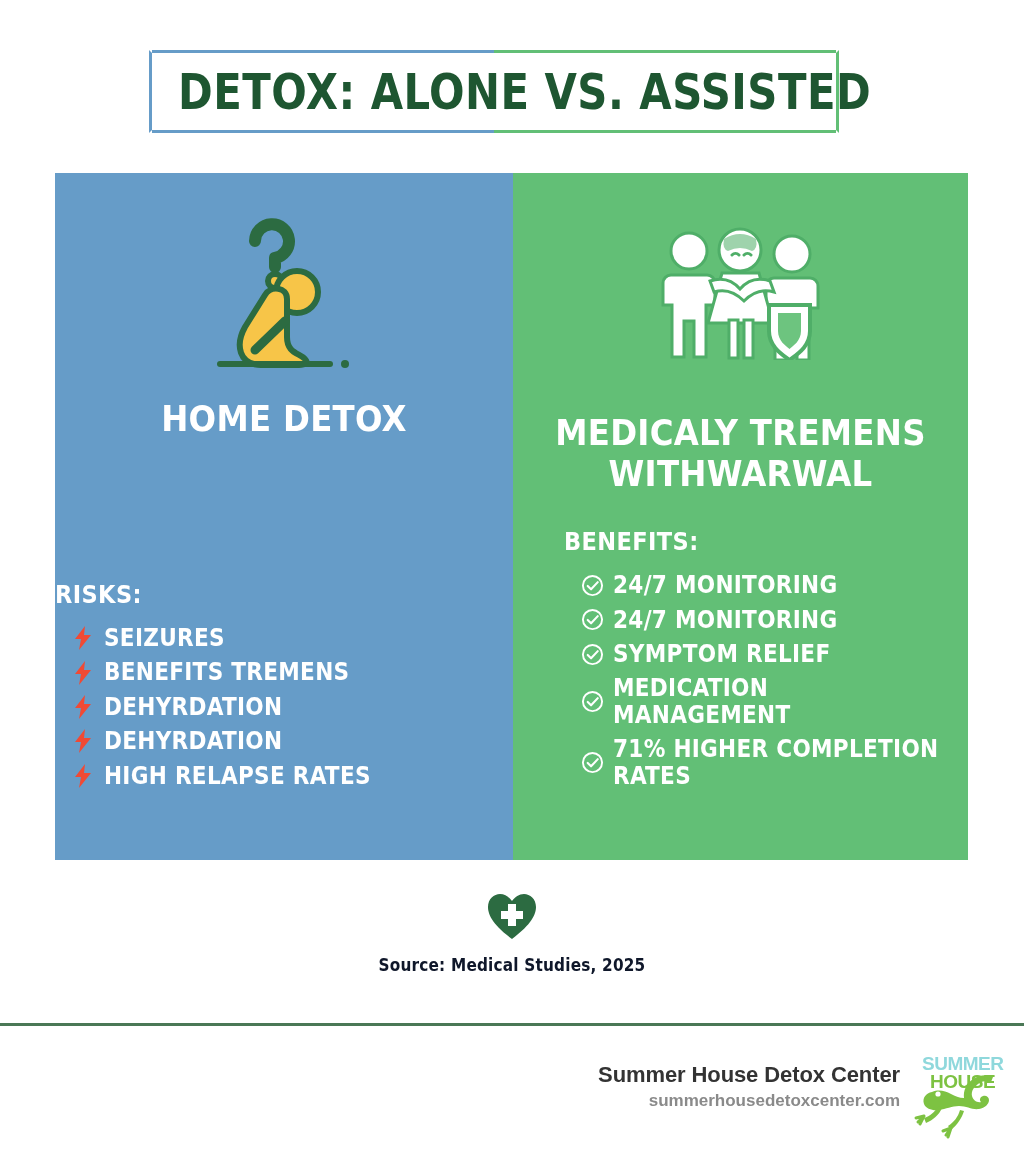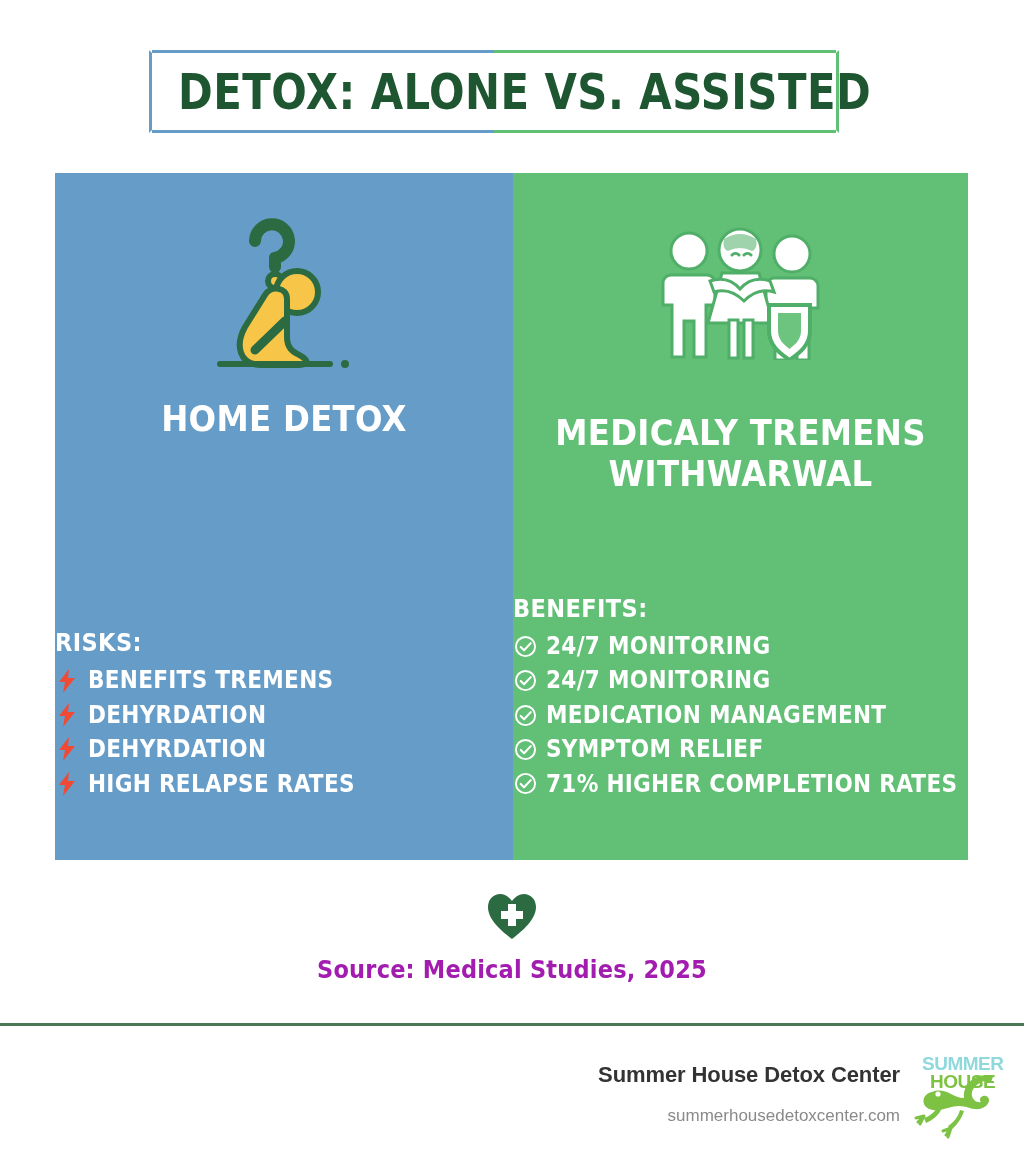--- a/index.html
+++ b/index.html
@@ -118,31 +118,31 @@
   }
   #panel-medically-assisted .panel-heading { margin-top: 32px; }
 
   .panel-list-block {
     width: 100%;
     box-sizing: border-box;
     margin-top: auto;
     padding-bottom: 55px;
   }
   #panel-home-detox .panel-list-block { }
-  #panel-medically-assisted .panel-list-block { }
+  #panel-medically-assisted .panel-list-block { padding-left: 51px; }
 
   .list-title {
     color: #ffffff;
     font-family: "DejaVu Sans Condensed", "Liberation Sans Narrow", "Liberation Sans", sans-serif;
     font-size: 25px;
     font-weight: 700;
     letter-spacing: 0.4px;
     margin-bottom: 10px;
   }
-  .bullet-list { list-style: none; margin: 0; padding: 0; }
+  .bullet-list { list-style: none; margin: 16px; padding: 0; }
   .bullet-item {
     display: flex;
     align-items: center;
     color: #ffffff;
     font-family: "DejaVu Sans Condensed", "Liberation Sans Narrow", "Liberation Sans", sans-serif;
     font-size: 24px;
     font-weight: 700;
     letter-spacing: 0.3px;
     margin-bottom: 8px;
     line-height: 1.1;
@@ -160,23 +160,23 @@
   
   #source-block {
     position: absolute;
     left: 0; right: 0;
     top: 893px;
     text-align: center;
   }
   #heart-medical-icon { display: inline-block; }
   #source-text {
     margin-top: 10px;
-    color: #a21caf;
+    color: #0f172a;
     font-family: "DejaVu Sans Condensed", "Liberation Sans Narrow", "Liberation Sans", sans-serif;
-    font-size: 25px;
+    font-size: 17px;
     font-weight: 700;
     letter-spacing: 0.2px;
   }
 
   
   #footer-divider {
     position: absolute;
     left: 0;
     top: 1023px;
     width: 1024px;
@@ -202,22 +202,22 @@
     font-family: "Liberation Sans", sans-serif;
     font-size: 22px;
     font-weight: 700;
     letter-spacing: -0.1px;
     line-height: 1.2;
   }
   #footer-brand-url {
     color: #8A8A8A;
     font-family: "Liberation Sans", sans-serif;
     font-size: 17px;
-    font-weight: 400;
-    margin-top: 18px;
+    font-weight: 700;
+    margin-top: 3px;
     line-height: 1.2;
   }
   #footer-logo {
     position: absolute;
     right: 16px;
     top: 18px;
     width: 100px;
     height: 95px;
   }
 </style>
@@ -251,20 +251,28 @@
     <div class="panel-heading">HOME DETOX</div>
     <div class="panel-list-block">
       <div class="list-title">RISKS:</div>
       <ul class="bullet-list">
         <li class="bullet-item">
           <span class="bullet-icon">
             <svg width="20" height="24" viewBox="0 0 20 24">
                 <path d="M12 0 L2 13 H8 L6 24 L18 9 H11 Z" fill="#F04A35"></path>
               </svg>
           </span>
+          <span>SEIZURES</span>
+        </li>
+        <li class="bullet-item">
+          <span class="bullet-icon">
+            <svg width="20" height="24" viewBox="0 0 20 24">
+                <path d="M12 0 L2 13 H8 L6 24 L18 9 H11 Z" fill="#F04A35"></path>
+              </svg>
+          </span>
           <span>BENEFITS TREMENS</span>
         </li>
         <li class="bullet-item">
           <span class="bullet-icon">
             <svg width="20" height="24" viewBox="0 0 20 24">
                 <path d="M12 0 L2 13 H8 L6 24 L18 9 H11 Z" fill="#F04A35"></path>
               </svg>
           </span>
           <span>DEHYRDATION</span>
         </li>
@@ -342,30 +350,30 @@
           </span>
           <span>24/7 MONITORING</span>
         </li>
         <li class="bullet-item">
           <span class="bullet-icon">
             <svg width="23" height="23" viewBox="0 0 24 24">
                 <circle cx="12" cy="12" r="10" fill="none" stroke="#ffffff" stroke-width="2"></circle>
                 <path d="M7 12.5 L10.5 16 L17.5 8.5" fill="none" stroke="#ffffff" stroke-width="2.2" stroke-linecap="round" stroke-linejoin="round"></path>
               </svg>
           </span>
-          <span>MEDICATION MANAGEMENT</span>
+          <span>SYMPTOM RELIEF</span>
         </li>
         <li class="bullet-item">
           <span class="bullet-icon">
             <svg width="23" height="23" viewBox="0 0 24 24">
                 <circle cx="12" cy="12" r="10" fill="none" stroke="#ffffff" stroke-width="2"></circle>
                 <path d="M7 12.5 L10.5 16 L17.5 8.5" fill="none" stroke="#ffffff" stroke-width="2.2" stroke-linecap="round" stroke-linejoin="round"></path>
               </svg>
           </span>
-          <span>SYMPTOM RELIEF</span>
+          <span>MEDICATION MANAGEMENT</span>
         </li>
         <li class="bullet-item">
           <span class="bullet-icon">
             <svg width="23" height="23" viewBox="0 0 24 24">
                 <circle cx="12" cy="12" r="10" fill="none" stroke="#ffffff" stroke-width="2"></circle>
                 <path d="M7 12.5 L10.5 16 L17.5 8.5" fill="none" stroke="#ffffff" stroke-width="2.2" stroke-linecap="round" stroke-linejoin="round"></path>
               </svg>
           </span>
           <span>71% HIGHER COMPLETION RATES</span>
         </li>

